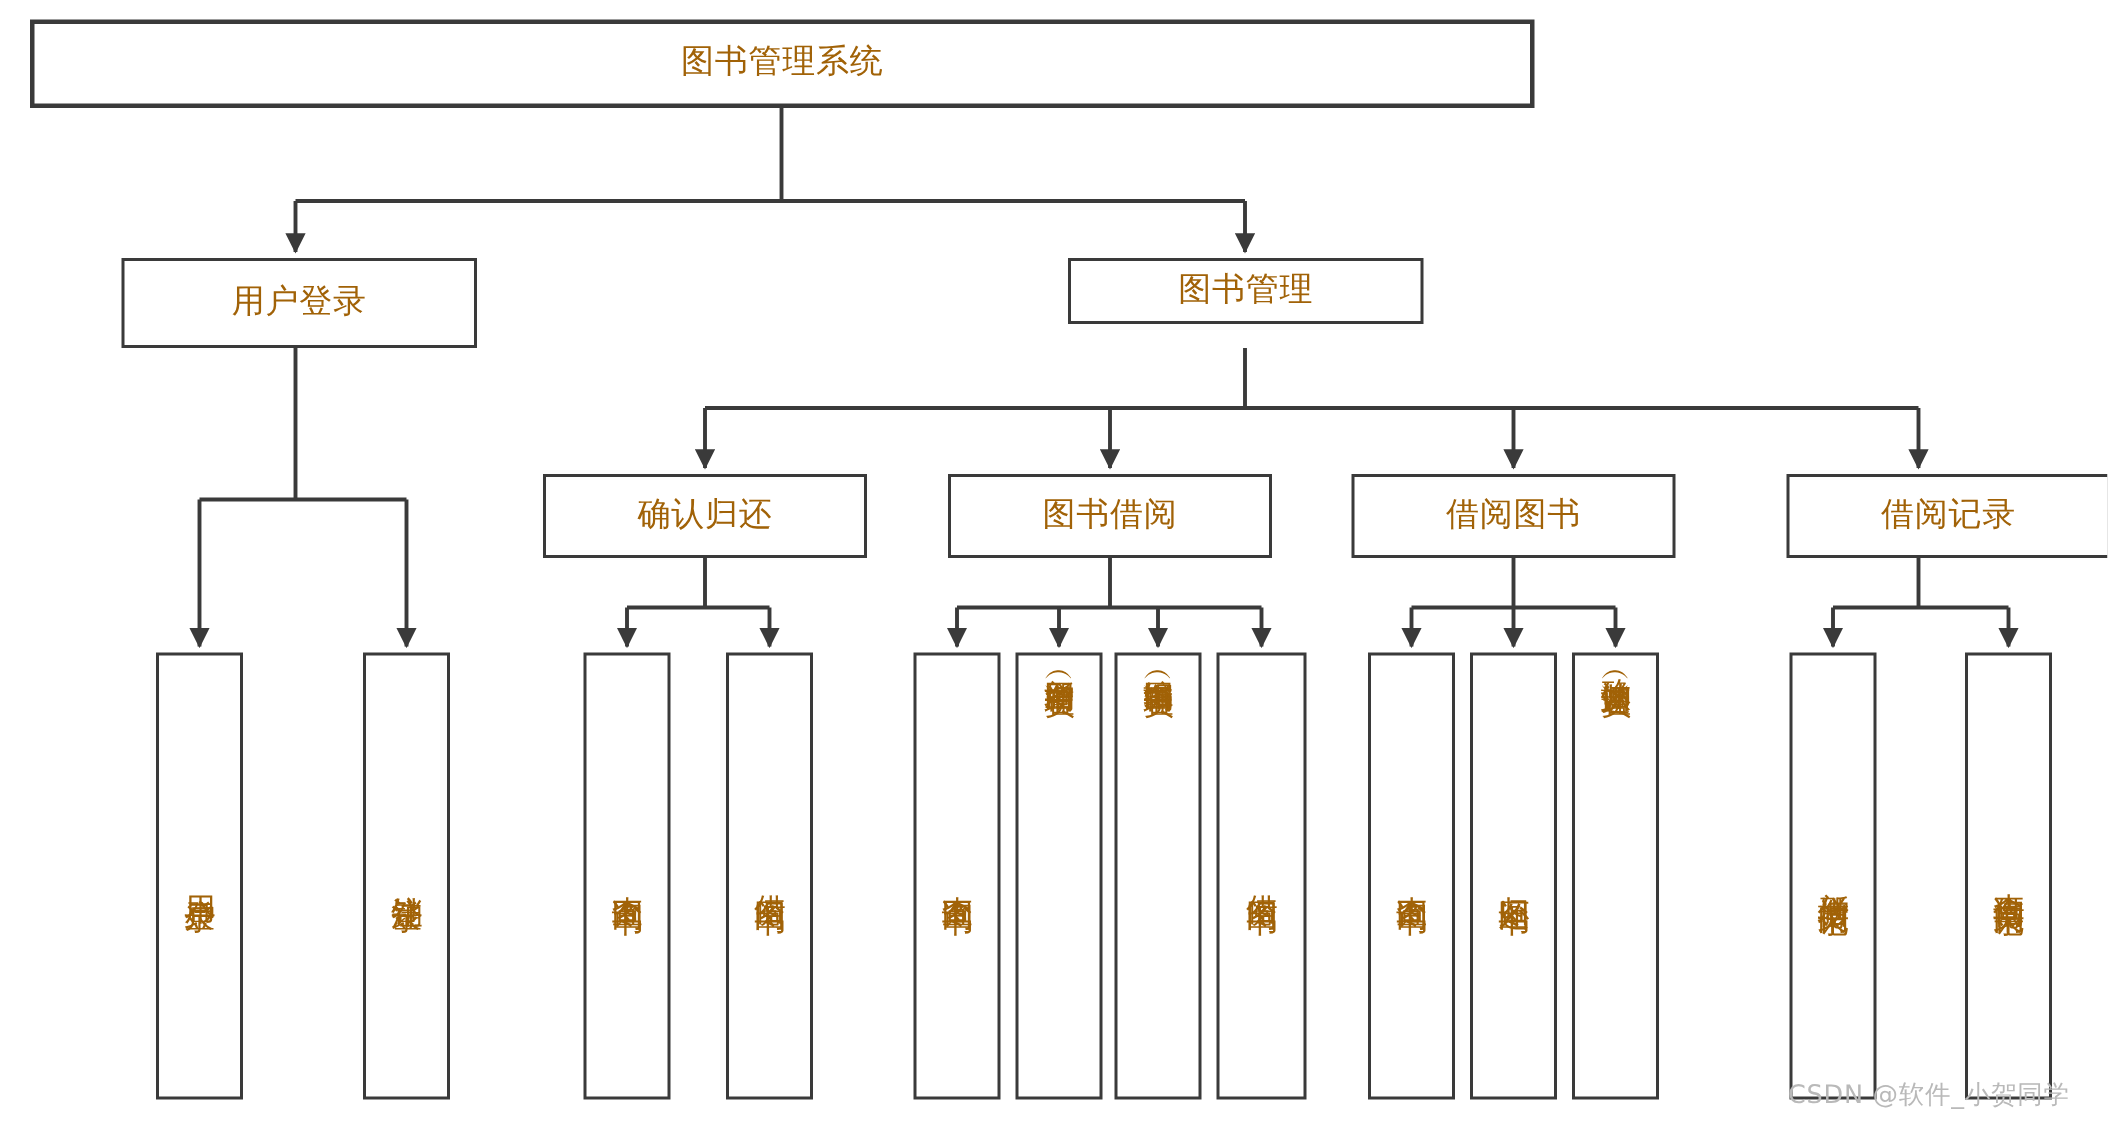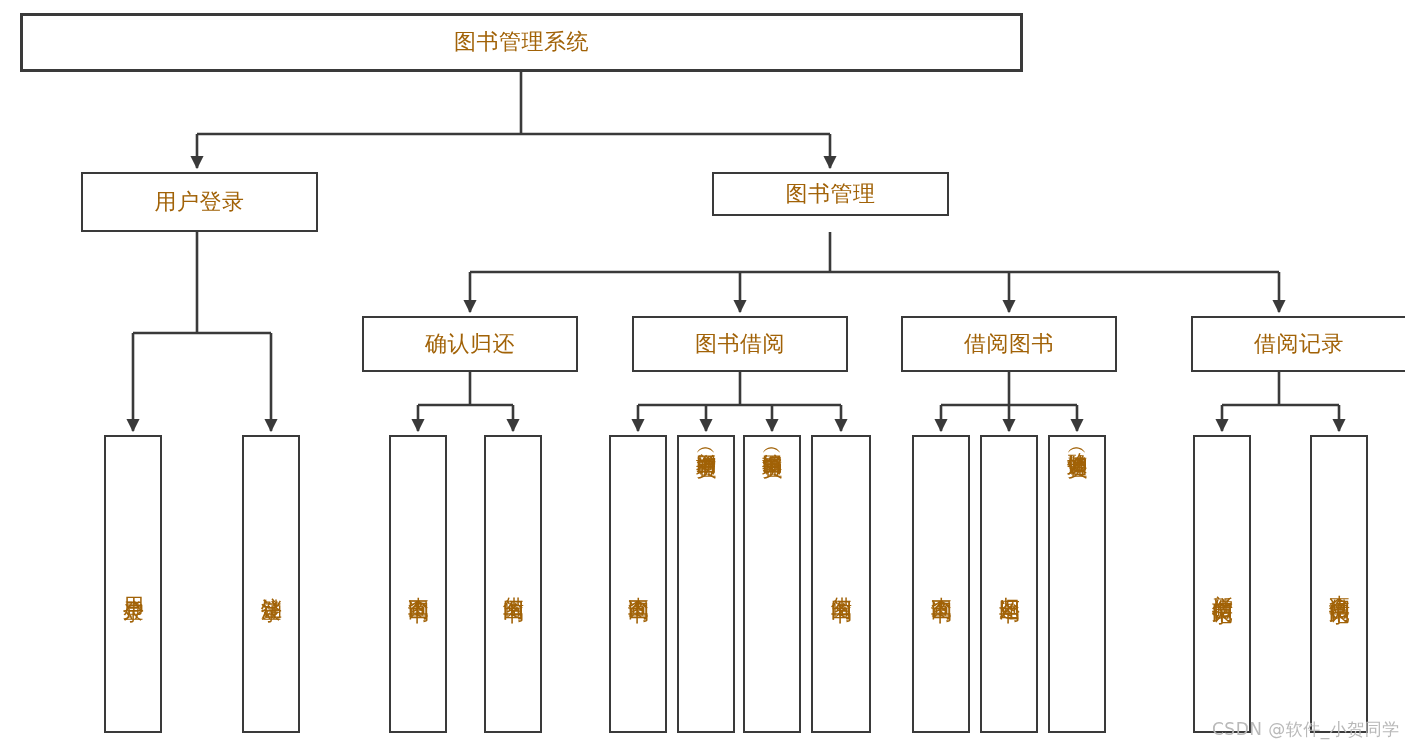--- a/index.html
+++ b/index.html
@@ -197,15 +197,15 @@
     <span class="label">确认归还（管理员）</span>
   </div>
 
   <div class="node v center" style="left:1193px; top:435px; width:58px; height:298px;">
     <span class="label">新增借阅记录</span>
   </div>
   <div class="node v center" style="left:1310px; top:435px; width:58px; height:298px;">
     <span class="label">查询借阅记录</span>
   </div>
 
-  <div class="watermark" style="left:1192px; top:718px;margin-left:20px;">CSDN @软件_小贺同学</div>
+  <div class="watermark" style="left:1192px; top:718px;">CSDN @软件_小贺同学</div>
 
 </div>
 
 </body></html>

